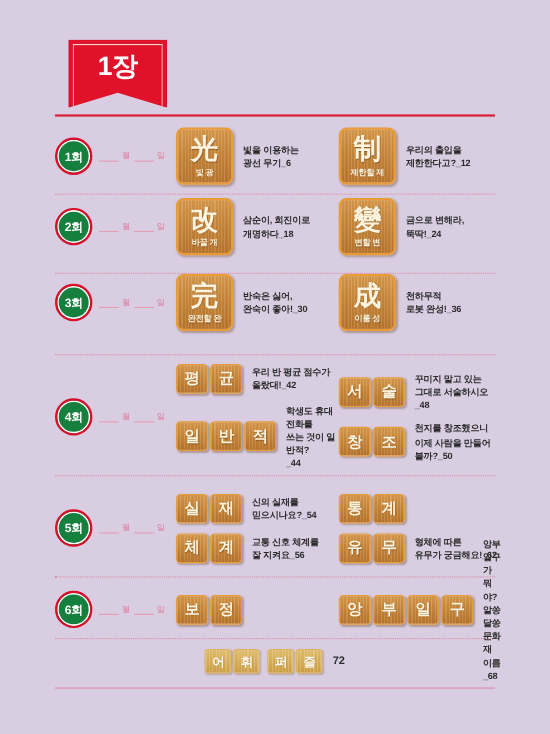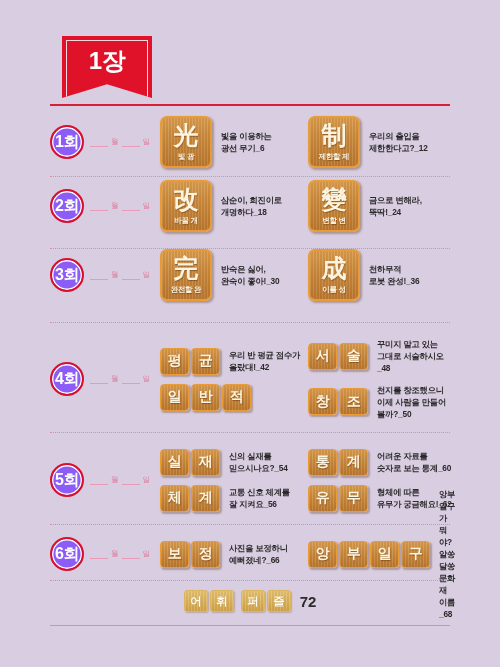--- a/index.html
+++ b/index.html
@@ -86,25 +86,25 @@
     flex: 0 0 110px;
     display: flex;
     align-items: center;
     gap: 6px;
   }
   .lesson-badge {
     width: 30px;
     height: 30px;
     flex: 0 0 30px;
     border-radius: 50%;
-    background: #8b5cf6;
+    background: #15803d;
     border: 2.2px solid #da0f2c;
     box-shadow: 0 0 0 1.4px #ffffff inset;
     color: #ffffff;
-    font-size: 16px;
+    font-size: 11px;
     font-weight: bold;
     display: flex;
     align-items: center;
     justify-content: center;
     letter-spacing: -0.5px;
   }
   .date-blanks {
     display: flex;
     align-items: flex-end;
     gap: 3px;
@@ -233,21 +233,21 @@
     display: flex;
     align-items: center;
     justify-content: center;
     color: #fffaee;
     font-size: 11.5px;
     font-weight: bold;
     letter-spacing: -0.5px;
     text-shadow: 0.4px 0.4px 0.8px rgba(120,70,20,0.45);
   }
   .footer-page {
-    font-size: 15px;
+    font-size: 10px;
     font-weight: bold;
     color: #2b2b2b;
     margin-left: 2px;
   }
 </style>
 </head>
 <body>
 
 <div class="banner-wrap">
   <div class="banner">
@@ -389,20 +389,21 @@
               <div class="tile-syl">균</div>
             </div>
             <div class="entry-desc">우리 반 평균 점수가<br>올랐대!_42</div>
           </div>
           <div class="entry">
             <div class="tiles">
               <div class="tile-syl">일</div>
               <div class="tile-syl">반</div>
               <div class="tile-syl">적</div>
             </div>
+            <div class="entry-desc">학생도 휴대 전화를<br>쓰는 것이 일반적?<br>_44</div>
           </div>
         </div>
         <div class="entry-group">
           <div class="entry">
             <div class="tiles">
               <div class="tile-syl">서</div>
               <div class="tile-syl">술</div>
             </div>
             <div class="entry-desc">꾸미지 말고 있는<br>그대로 서술하시오_48</div>
           </div>
@@ -442,21 +443,20 @@
             </div>
             <div class="entry-desc">교통 신호 체계를<br>잘 지켜요_56</div>
           </div>
         </div>
         <div class="entry-group">
           <div class="entry">
             <div class="tiles">
               <div class="tile-syl">통</div>
               <div class="tile-syl">계</div>
             </div>
-            <div class="entry-desc">어려운 자료를<br>숫자로 보는 통계_60</div>
           </div>
           <div class="entry">
             <div class="tiles">
               <div class="tile-syl">유</div>
               <div class="tile-syl">무</div>
             </div>
             <div class="entry-desc">형체에 따른<br>유무가 궁금해요!_62</div>
           </div>
         </div>
       </div>
@@ -471,21 +471,20 @@
           <span class="date-unit">일</span>
         </div>
       </div>
       <div class="entries-col">
         <div class="entry-group">
           <div class="entry">
             <div class="tiles">
               <div class="tile-syl">보</div>
               <div class="tile-syl">정</div>
             </div>
-            <div class="entry-desc">사진을 보정하니<br>예뻐졌네?_66</div>
           </div>
         </div>
         <div class="entry-group">
           <div class="entry">
             <div class="tiles">
               <div class="tile-syl">앙</div>
               <div class="tile-syl">부</div>
               <div class="tile-syl">일</div>
               <div class="tile-syl">구</div>
             </div>

